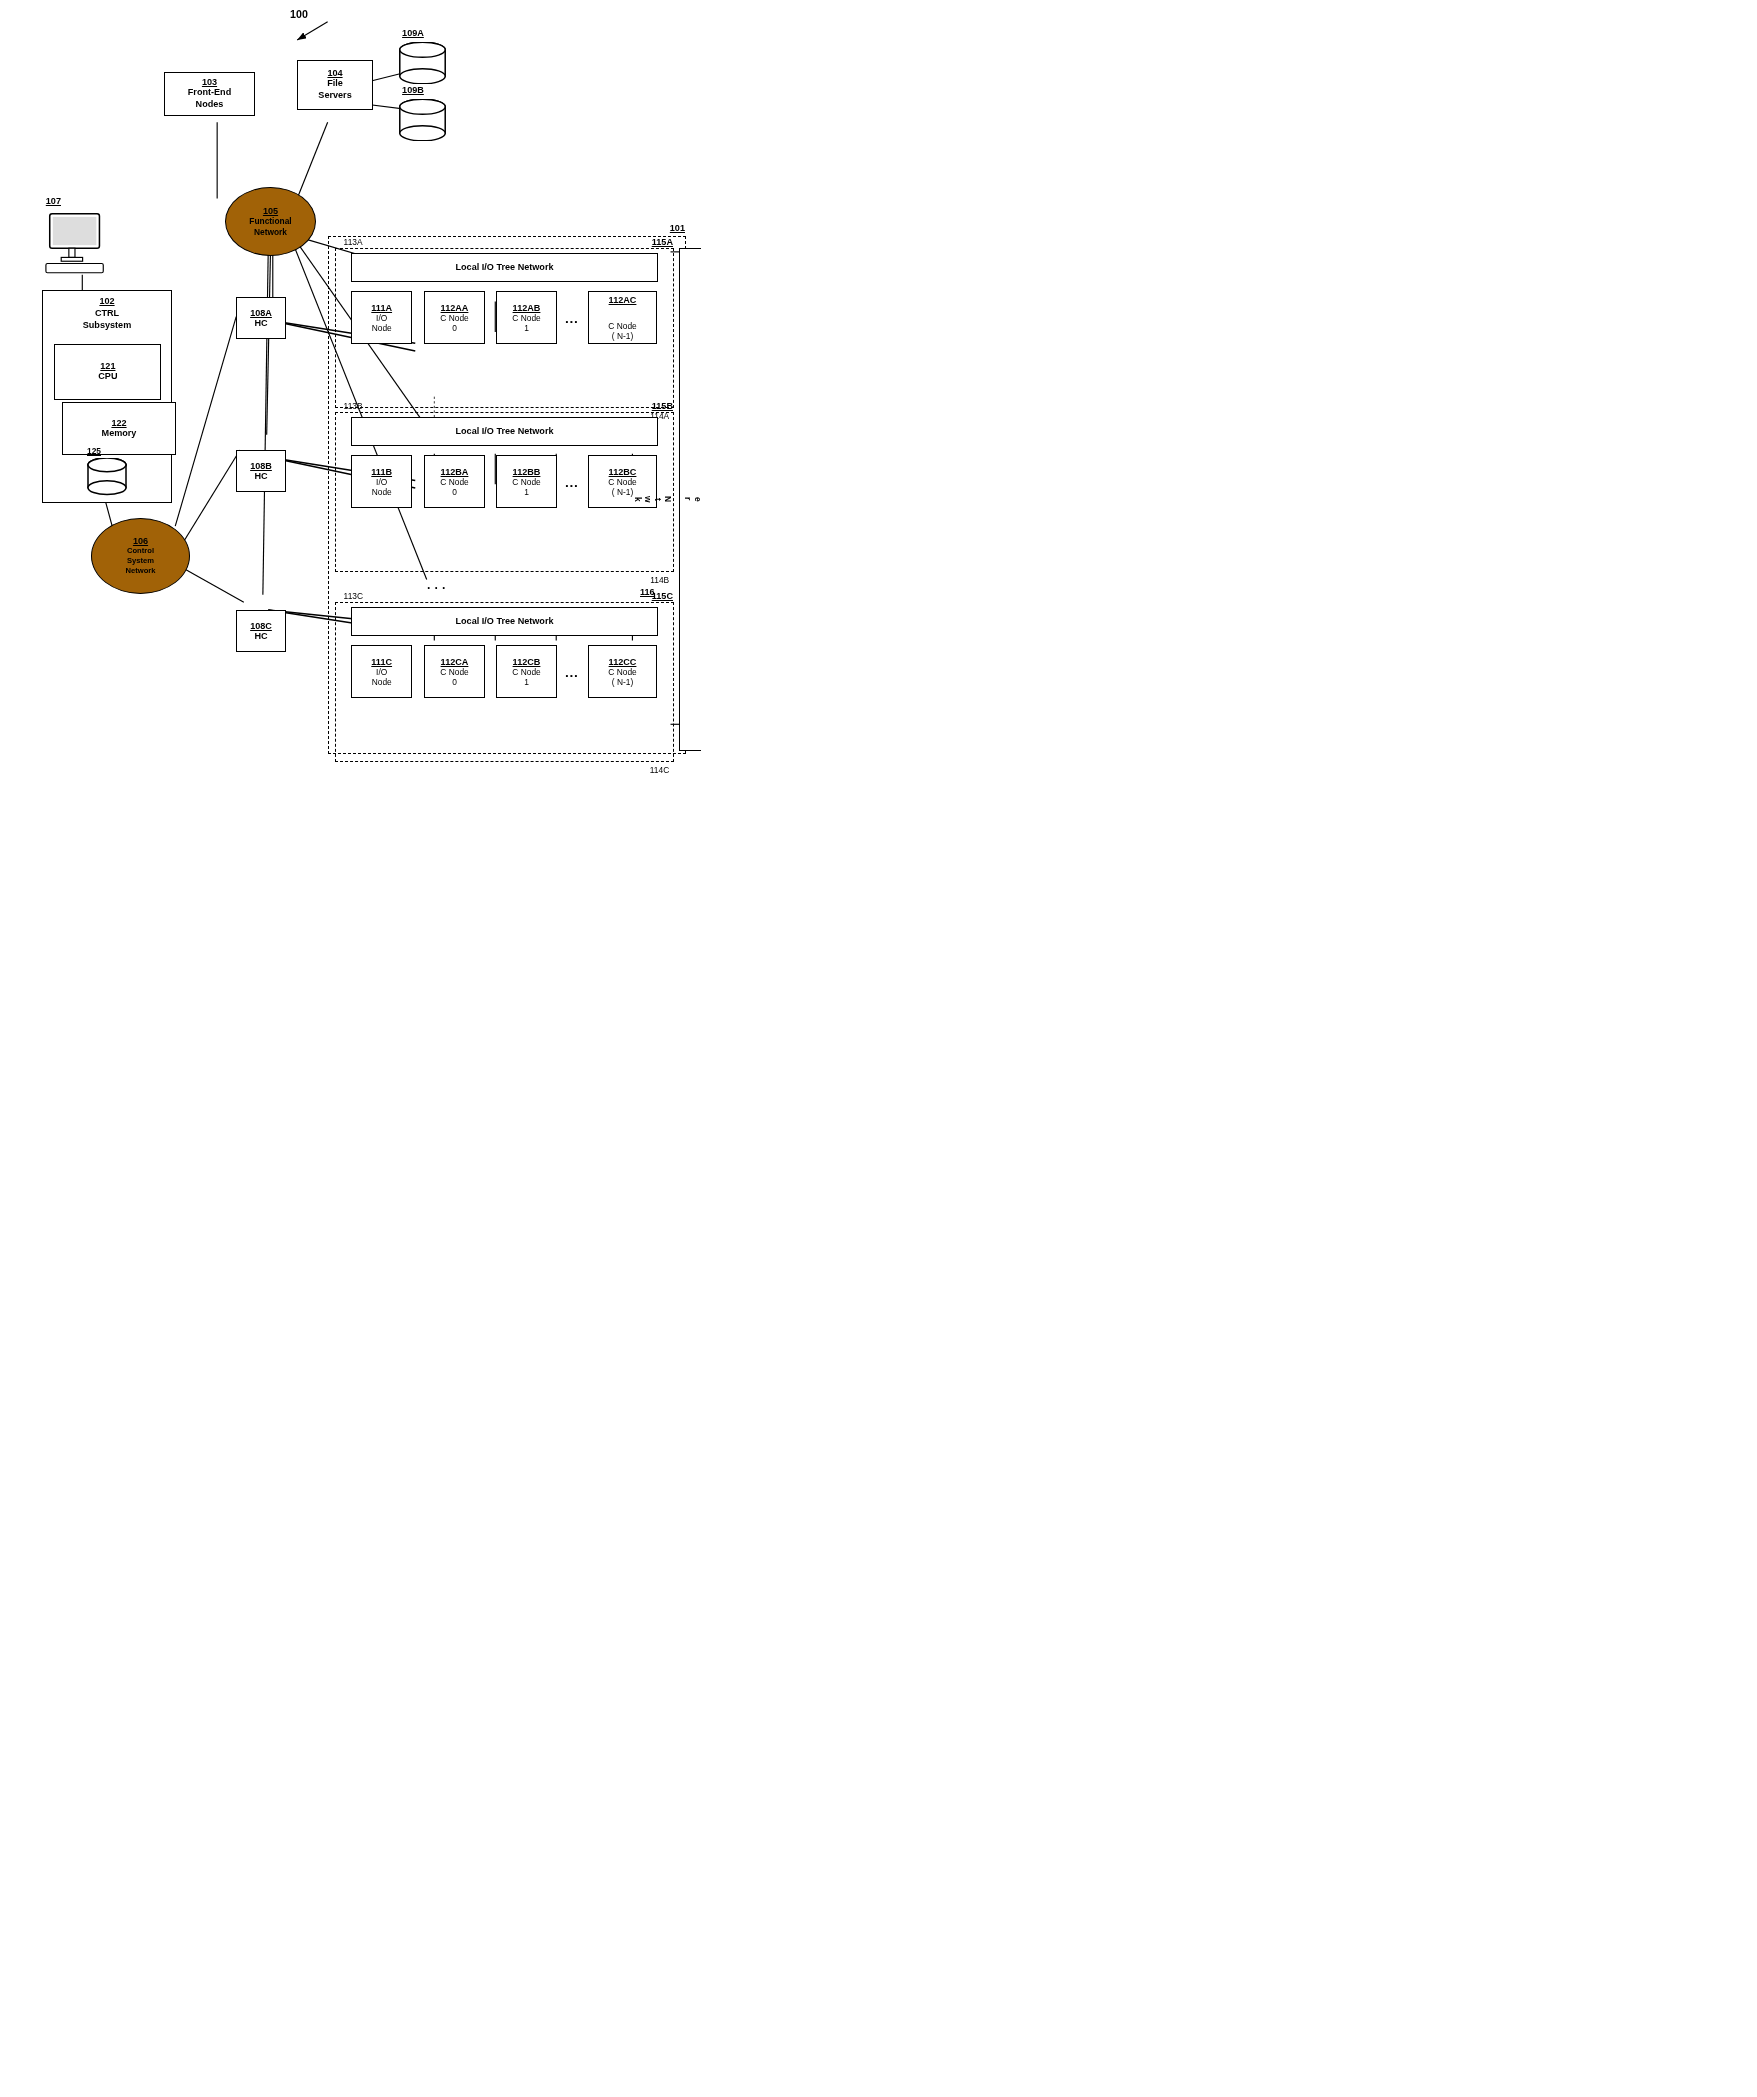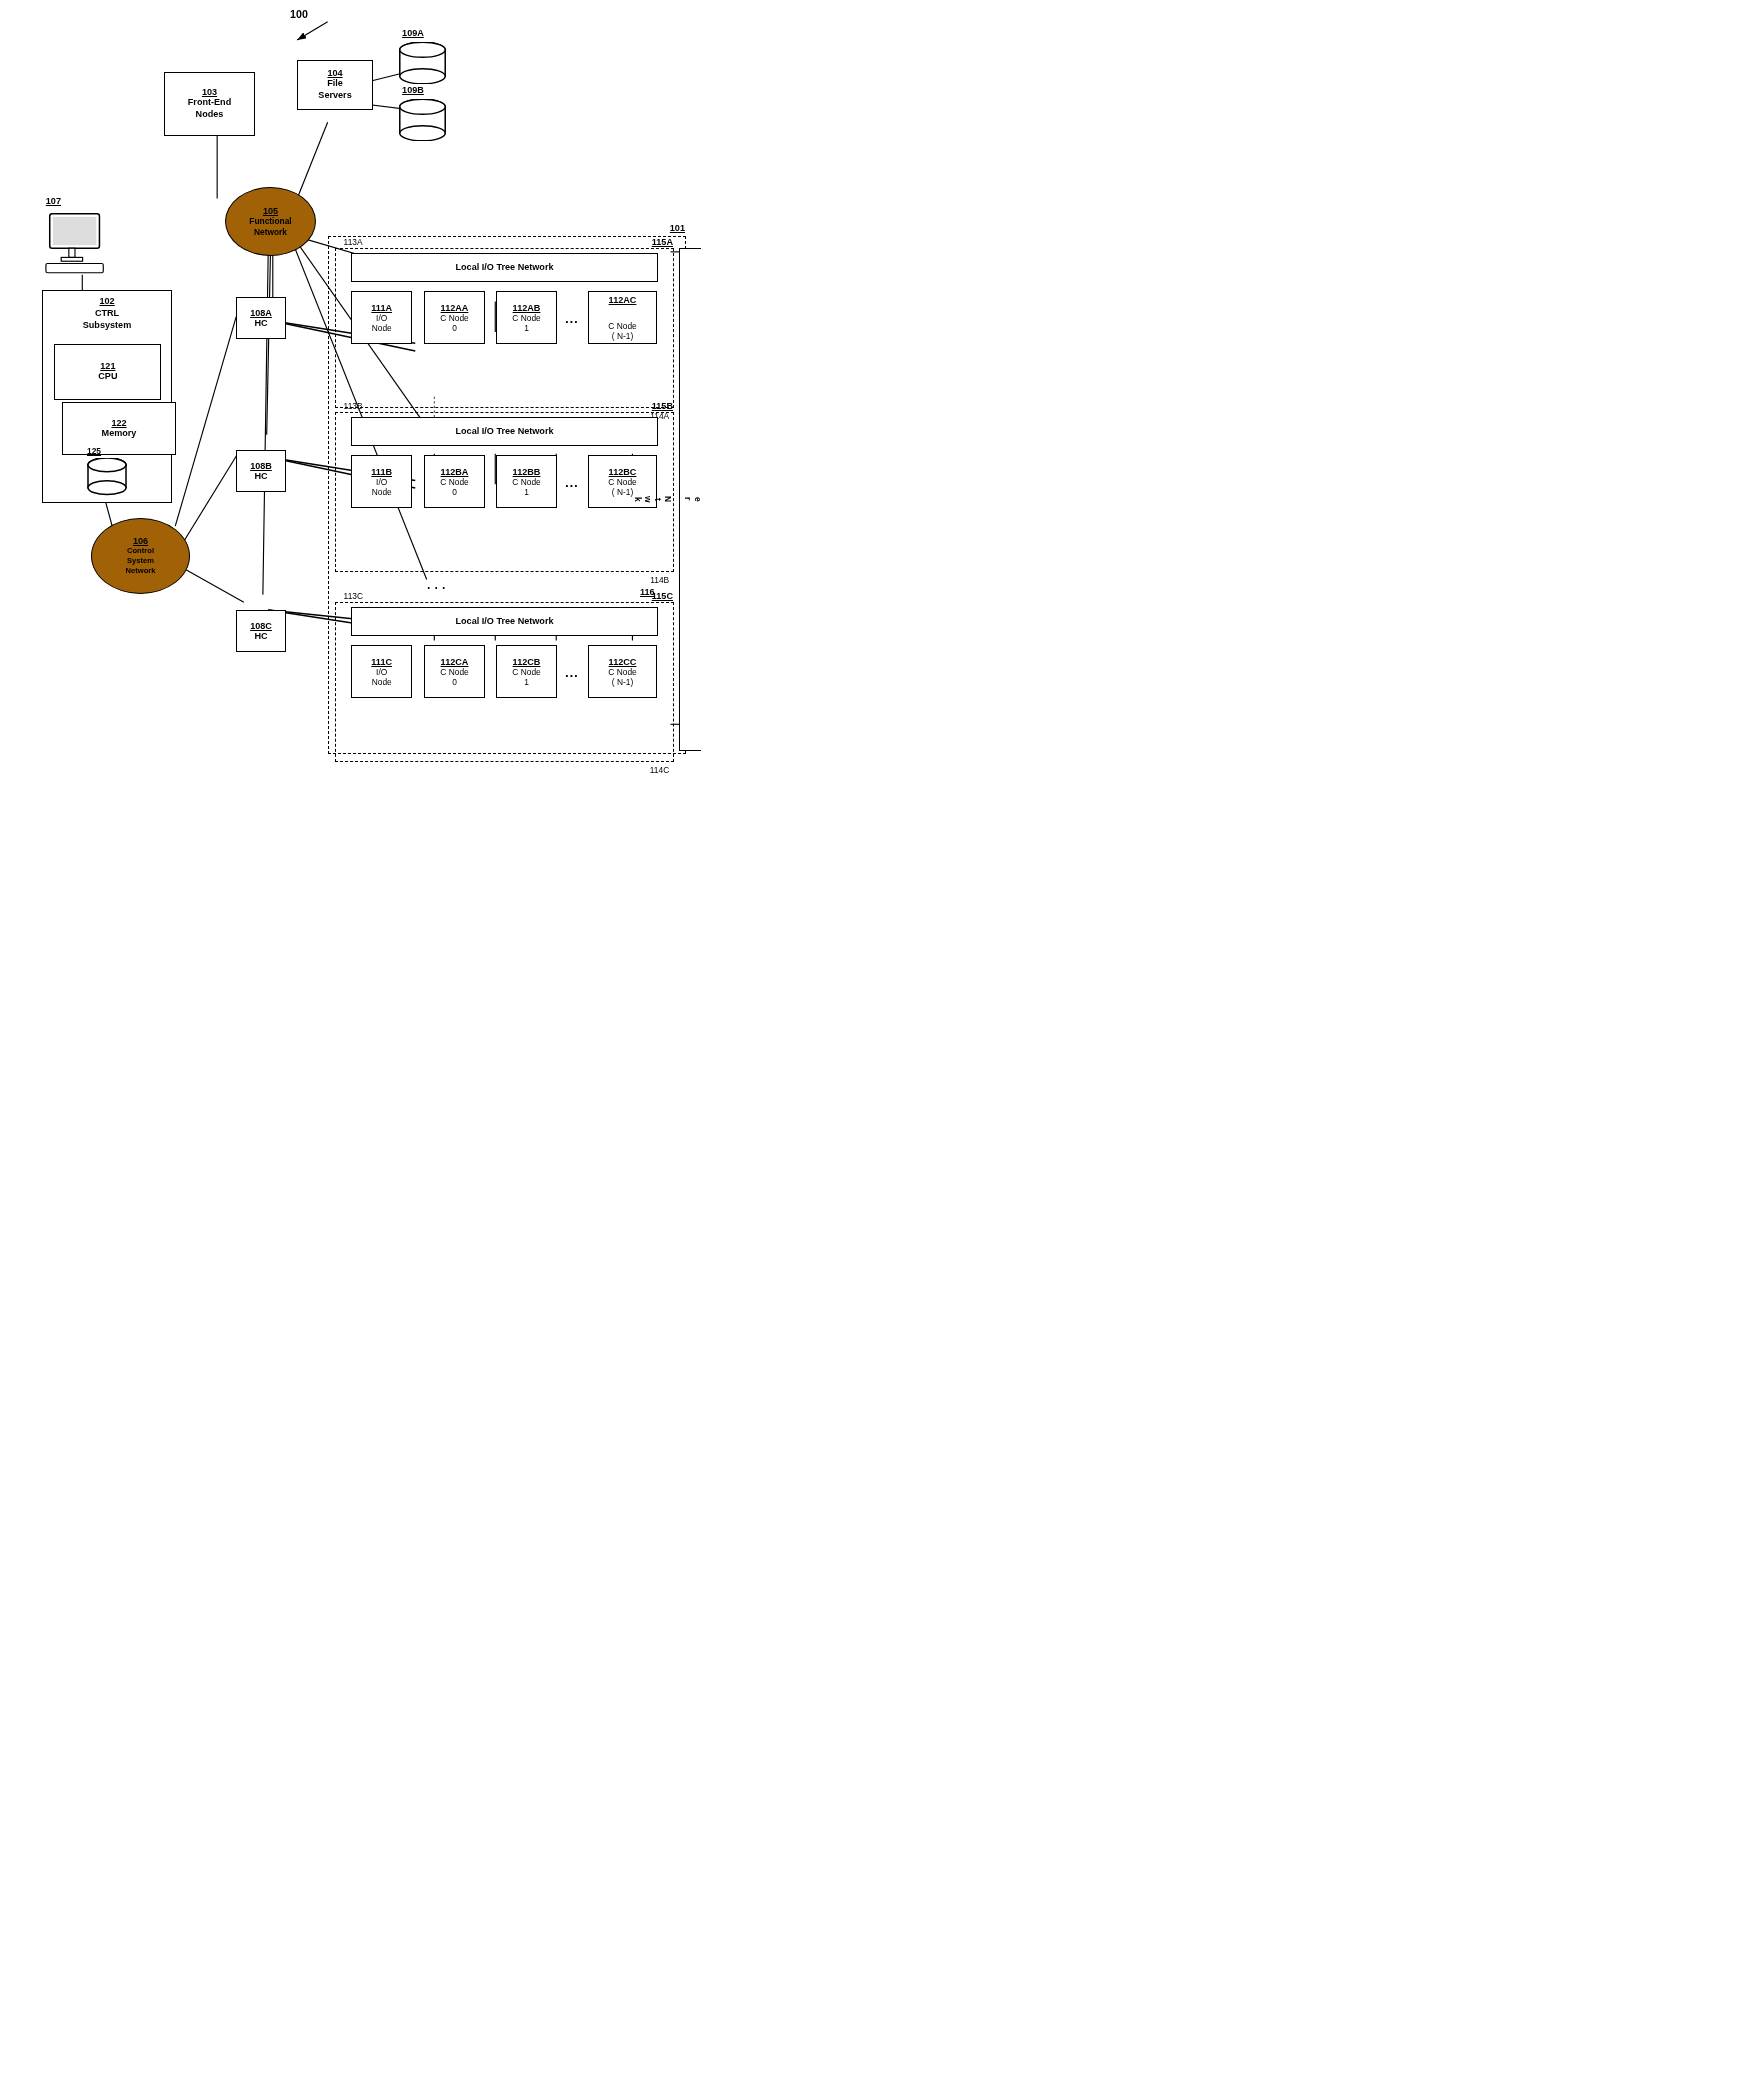--- a/index.html
+++ b/index.html
@@ -160,21 +160,21 @@
   <div style="position:absolute; top:99px; left:396px; width:53px; height:42px;">
     <svg width="53" height="42" viewBox="0 0 70 55">
       <ellipse cx="35" cy="10" rx="30" ry="10" fill="white" stroke="#000" stroke-width="2"></ellipse>
       <rect x="5" y="10" width="60" height="35" fill="white" stroke="#000" stroke-width="2"></rect>
       <ellipse cx="35" cy="45" rx="30" ry="10" fill="white" stroke="#000" stroke-width="2"></ellipse>
       <ellipse cx="35" cy="10" rx="30" ry="10" fill="white" stroke="#000" stroke-width="2"></ellipse>
     </svg>
     <div style="position:absolute;top:-13.7px;left:6.1px;font-size:9.1px;text-decoration:underline;font-weight:bold;">109B</div>
   </div>
 
-  <div class="box" style="left:164px; top:72px; width:91px; height:64px;text-align:center;">
+  <div class="box" style="left:164px; top:72px; width:91px; height:44px;text-align:center;">
     <span class="ref-num">103</span>
     <span class="box-label" style="font-size:9.1px;">Front-End<br>Nodes</span>
   </div>
 
   <div class="box" style="left:297px; top:60px; width:76px; height:50px;">
     <span class="ref-num">104</span>
     <span class="box-label" style="font-size:9.1px;">File<br>Servers</span>
   </div>
 
   <div class="circle" style="left:225px; top:187px; width:91px; height:69px;">

